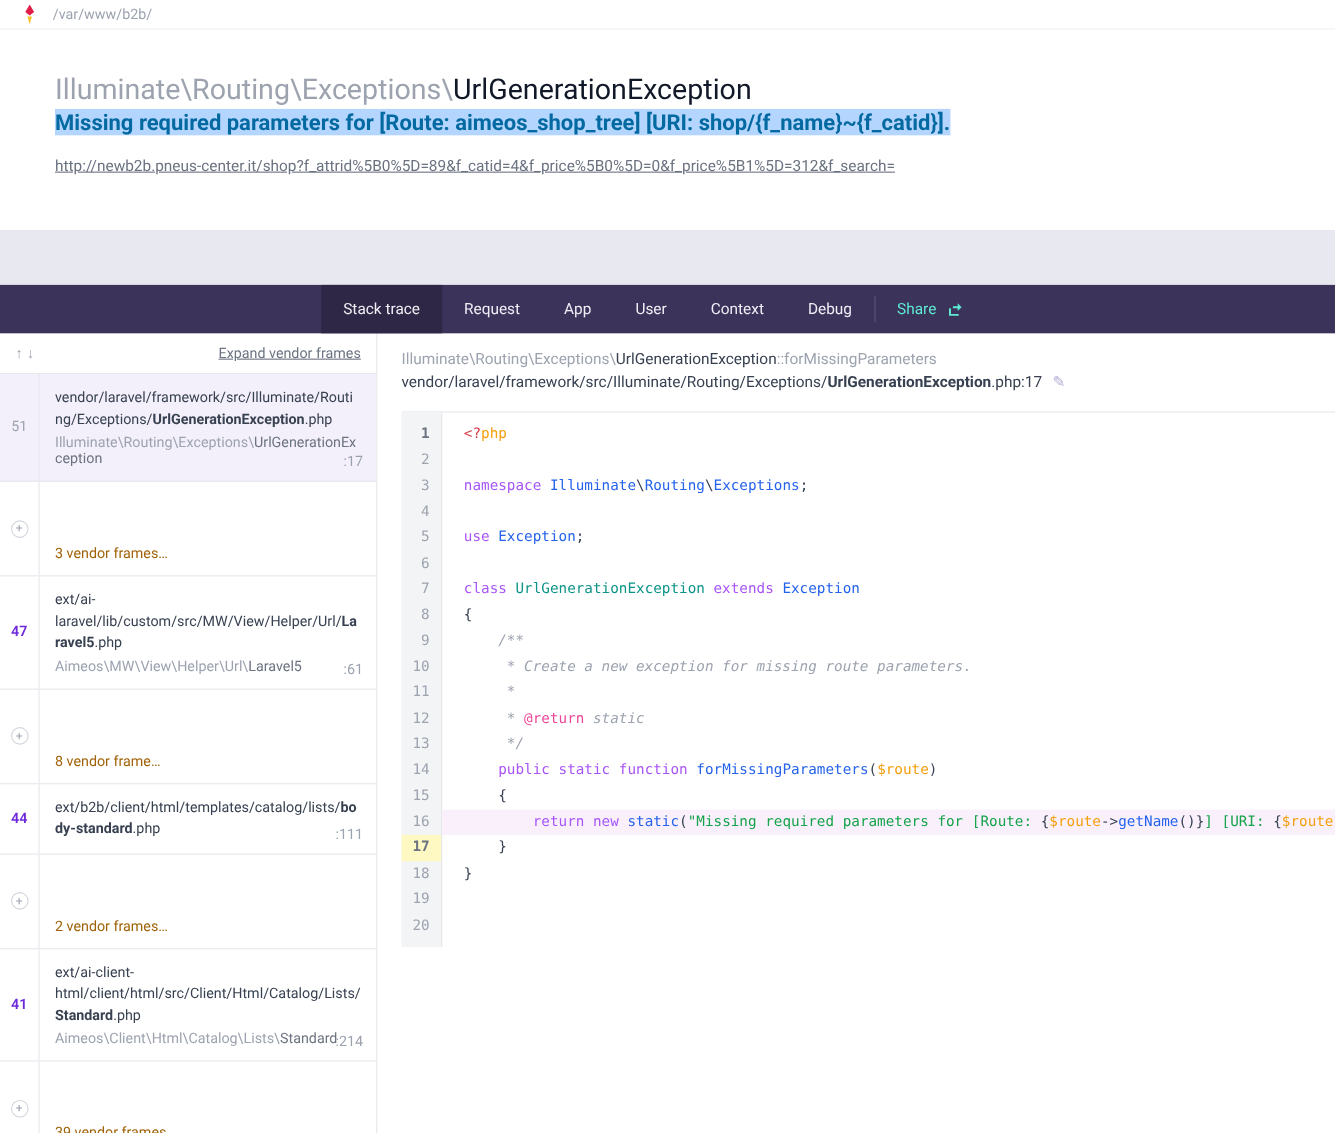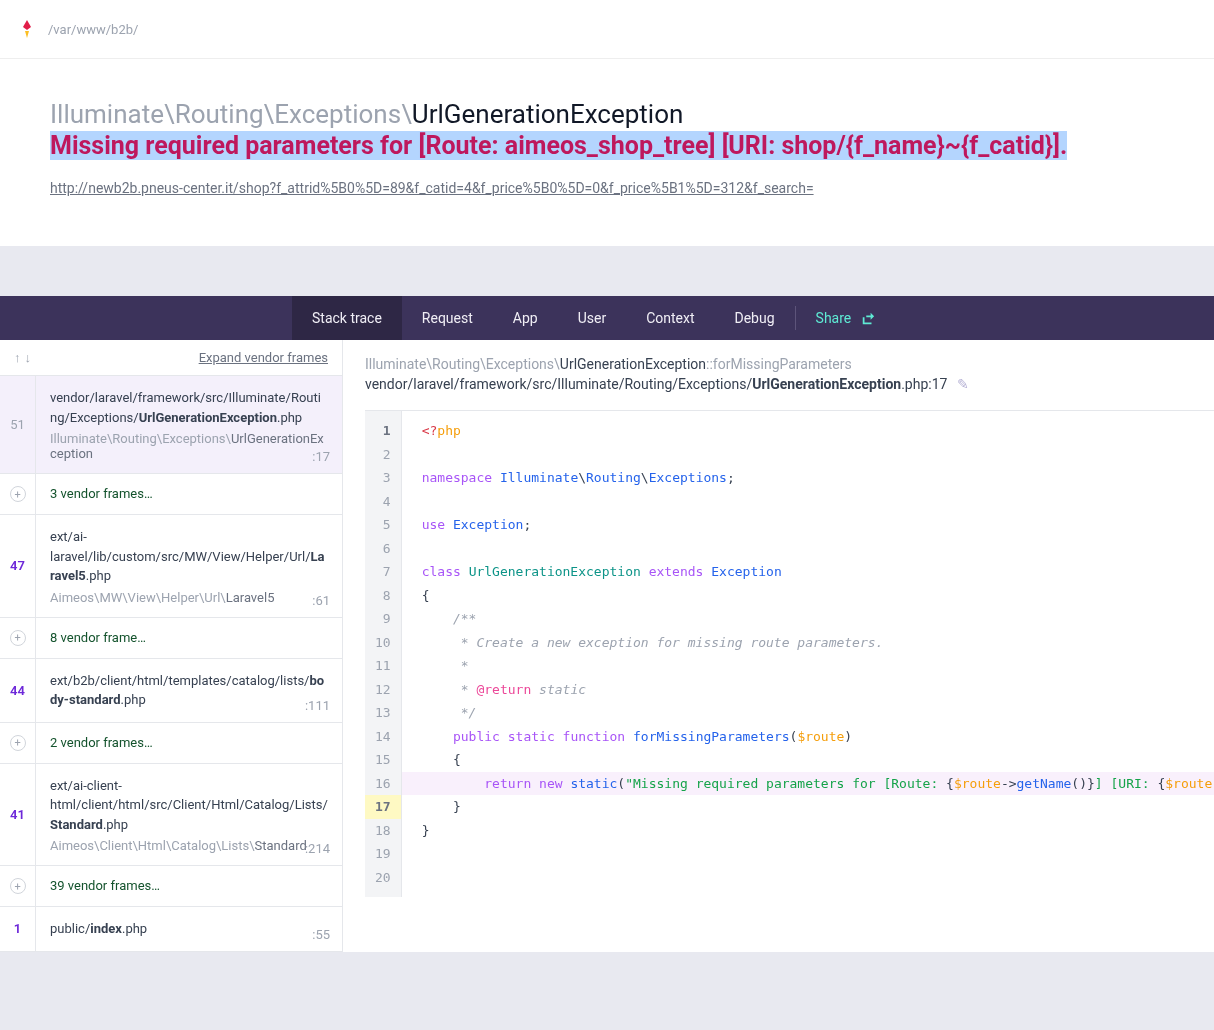--- a/index.html
+++ b/index.html
@@ -1,23 +1,23 @@
 <!DOCTYPE html>
 <html><head>
   <meta charset="utf-8">
   <style>
     * { box-sizing: border-box; margin: 0; padding: 0; }
     body { font-family: -apple-system, BlinkMacSystemFont, "Segoe UI", Roboto, sans-serif; background: #e8e9f0; color: #1f2937; font-size: 14px; }
-    .topbar { background: #fff; padding: 20px 20px; display: flex; align-items: center; gap: 14px; border-bottom: 1px solid #eee; }
+    .topbar { background: #fff; padding: 4px 20px; display: flex; align-items: center; gap: 14px; border-bottom: 1px solid #eee; }
     .logo { width: 14px; height: 18px; }
     .path { color: #9ca3af; font-size: 13px; }
     .header-block { background: #fff; padding: 40px 50px 50px; }
     .exc-namespace { color: #9ca3af; font-size: 26px; font-weight: 400; }
     .exc-class { color: #111827; font-size: 26px; font-weight: 400; }
-    .exc-message { font-size: 25px; font-weight: 700; color: #be185d; margin-top: 2px; }
+    .exc-message { font-size: 20px; font-weight: 700; color: #0369a1; margin-top: 2px; }
     .exc-message .selected { background: #b4d5fe; }
     .url { margin-top: 20px; color: #6b7280; font-size: 14px; text-decoration: underline; word-break: break-all; }
     .spacer { height: 50px; }
     .tabnav { background: #3c335b; display: flex; align-items: center; padding: 0 0 0 292px; position: relative; }
     .tab { color: #f0eef5; padding: 14px 20px; font-size: 14px; cursor: pointer; }
     .tab.active { background: #2e2745; }
     .tab-sep { width: 1px; height: 24px; background: #5d547a; }
     .share { display: flex; align-items: center; gap: 10px; padding: 0 20px; color: #5eead4; }
     .share-icon { width: 14px; height: 14px; }
     .content { display: flex; background: #fff; }
@@ -30,21 +30,21 @@
     .frame-gutter { width: 36px; border-right: 1px solid #e5e7eb; display: flex; flex-direction: column; align-items: center; justify-content: center; padding: 12px 0; gap: 6px; }
     .frame-num { font-size: 13px; color: #9ca3af; }
     .frame-num.hl { color: #6d28d9; font-weight: 600; }
     .expand-btn { width: 16px; height: 16px; border-radius: 50%; border: 1px solid #d1d5db; display: flex; align-items: center; justify-content: center; font-size: 11px; color: #9ca3af; line-height: 1; }
     .frame-body { flex: 1; padding: 12px 14px; font-size: 13px; }
     .frame-path { color: #374151; line-height: 1.5; word-break: break-word; }
     .frame-path .bold { font-weight: 700; }
     .frame-class { color: #9ca3af; margin-top: 4px; word-break: break-word; }
     .frame-class .dark { color: #6b7280; }
     .frame-line { color: #9ca3af; font-size: 13px; position: absolute; right: 12px; bottom: 9px; }
-    .frame-collapsed { color: #14532d; font-size: 13px; padding: 12px 14px; }
+    .frame-collapsed { color: #a16207; font-size: 13px; padding: 12px 14px; margin-top: 46px; }
     .codepane { flex: 1; padding: 16px 0 0 22px; overflow: hidden; }
     .code-header1 { color: #9ca3af; font-size: 14px; margin-bottom: 4px; }
     .code-header1 .dark { color: #374151; }
     .code-header2 { color: #374151; font-size: 14px; margin-bottom: 18px; }
     .code-header2 .bold { font-weight: 700; }
     .edit-icon { color: #b4b0d4; margin-left: 6px; }
     .code-container { display: flex; border-top: 1px solid #e5e7eb; }
     .code-gutter { background: #f3f4f6; border-right: 1px solid #e5e7eb; padding: 8px 0; text-align: right; }
     .ln { color: #9ca3af; font-size: 13px; line-height: 23.5px; padding: 0 10px; font-family: ui-monospace, Menlo, monospace; }
     .ln.bold { font-weight: 700; color: #6b7280; }

